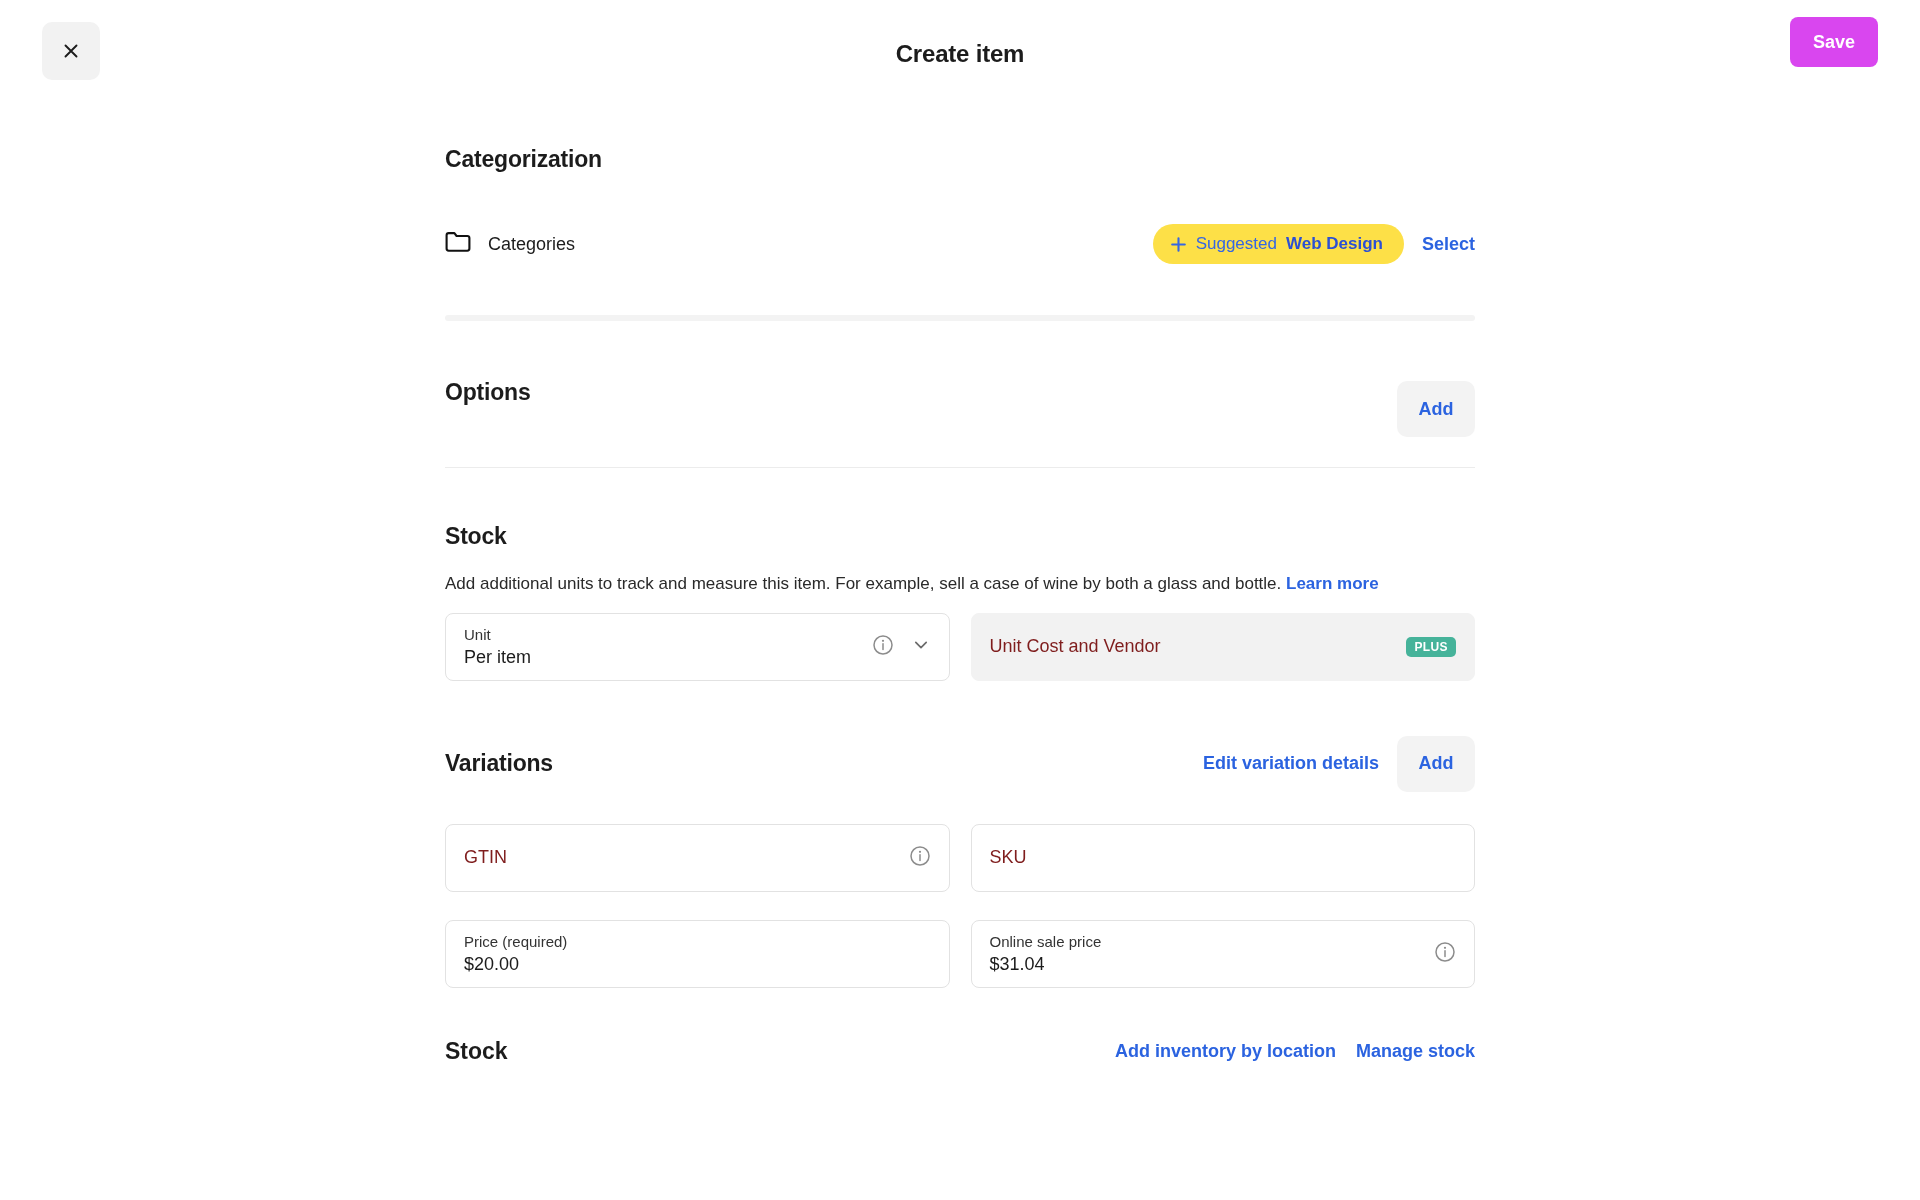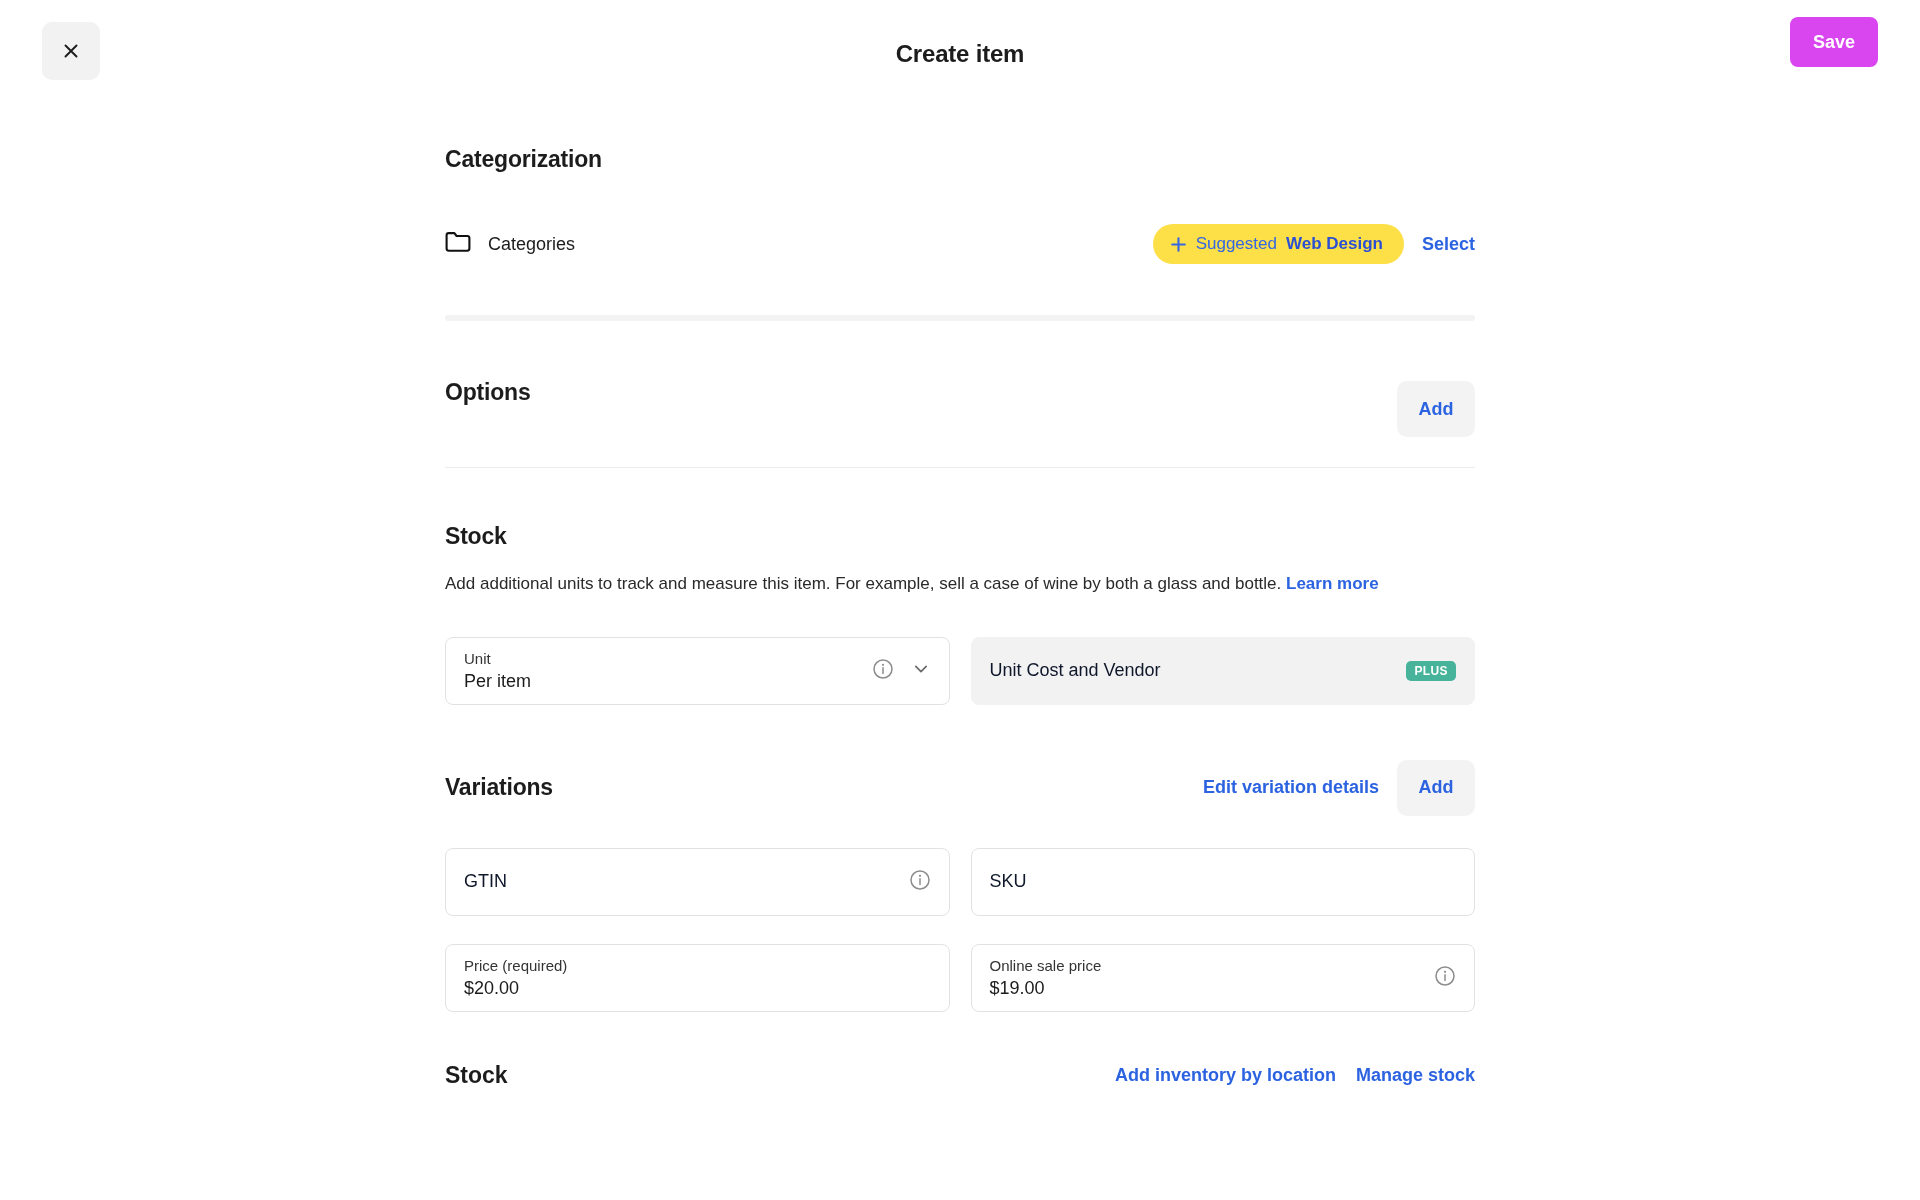--- a/index.html
+++ b/index.html
@@ -176,21 +176,21 @@
     cursor: pointer;
     height: 56px;
     min-width: 78px;
     padding: 0 18px;
   }
   .options-add { margin-top: 2px; }
 
   
   .units-block { padding-top: 55px; }
   .units-block .section-title { margin-bottom: 22px; }
-  .units-desc { margin-bottom: 40px; }
+  .units-desc { margin-bottom: 16px; }
 
   .field-row {
     display: flex;
     gap: 21px;
   }
   .field {
     flex: 1;
     border: 1px solid #e2e2e2;
     border-radius: 8px;
     height: 68px;
@@ -214,21 +214,21 @@
   .field-label {
     font-size: 15px;
     color: #333333;
   }
   .field-value {
     font-size: 18px;
     color: #1c1c1c;
   }
   .field-placeholder {
     font-size: 18px;
-    color: #0f172a;
+    color: #7f1d1d;
     flex: 1;
   }
   .field-icons {
     display: flex;
     align-items: center;
     gap: 17px;
   }
   .plus-badge {
     background: #46b39a;
     color: #ffffff;
@@ -422,21 +422,21 @@
       <div class="field">
         <div class="field-stack">
           <span class="field-label">Price (required)</span>
           <span class="field-value">$20.00</span>
         </div>
       </div>
 
       <div class="field">
         <div class="field-stack">
           <span class="field-label">Online sale price</span>
-          <span class="field-value">$19.00</span>
+          <span class="field-value">$31.04</span>
         </div>
         <div class="field-icons">
           <span>
             <svg width="22" height="22" viewBox="0 0 22 22" fill="none">
               <circle cx="11" cy="11" r="9" stroke="#8c8c8c" stroke-width="1.5"></circle>
               <circle cx="11" cy="6.8" r="1.1" fill="#8c8c8c"></circle>
               <path d="M11 9.8 V15.6" stroke="#8c8c8c" stroke-width="1.5" stroke-linecap="round"></path>
             </svg>
           </span>
         </div>

